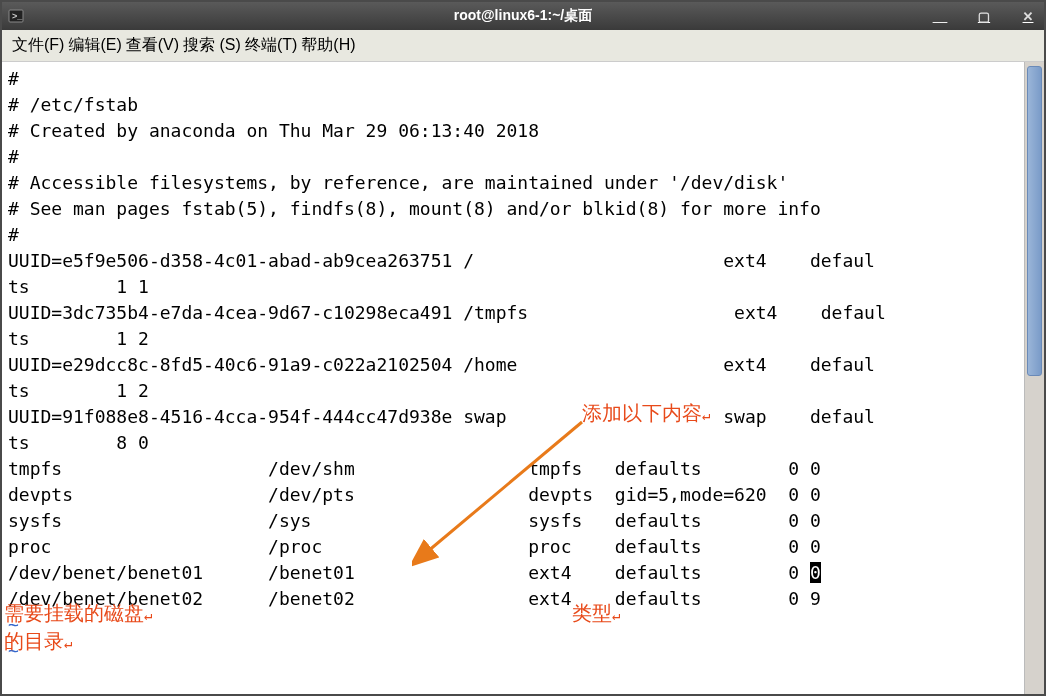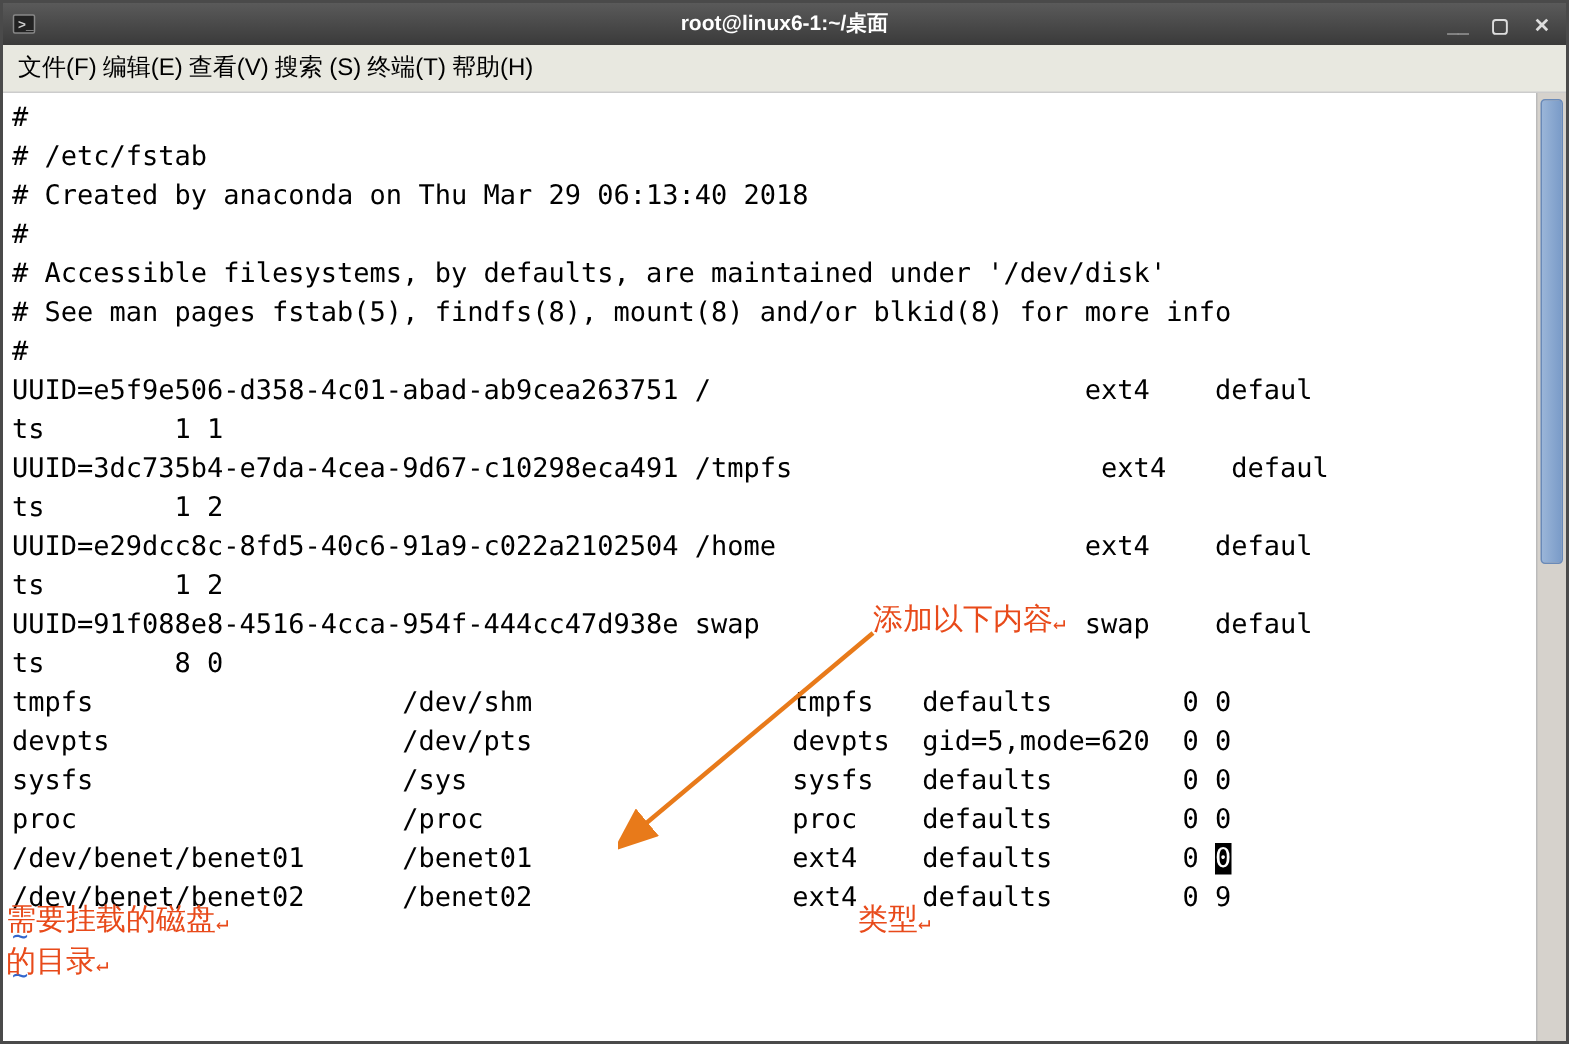--- a/index.html
+++ b/index.html
@@ -33,21 +33,22 @@
     }
     .titlebar-title {
       position: absolute;
       left: 50%;
       transform: translateX(-50%);
       font-weight: bold;
     }
     .titlebar-controls {
       margin-left: auto;
       display: flex;
-      gap: 8px;
+      gap: 24px;
+      text-decoration: underline;
     }
     .titlebar-btn {
       width: 20px;
       height: 16px;
       display: flex;
       align-items: center;
       justify-content: center;
       color: #ddd;
       cursor: pointer;
       font-size: 13px;
@@ -140,21 +141,21 @@
   <span class="menu-item">搜索 (S)</span>
   <span class="menu-item">终端(T)</span>
   <span class="menu-item">帮助(H)</span>
 </div>
 
 <div class="terminal-area">
   <div class="terminal-content"><span>#</span>
 <span># /etc/fstab</span>
 <span># Created by anaconda on Thu Mar 29 06:13:40 2018</span>
 <span>#</span>
-<span># Accessible filesystems, by defaults, are maintained under '/dev/disk'</span>
+<span># Accessible filesystems, by reference, are maintained under '/dev/disk'</span>
 <span># See man pages fstab(5), findfs(8), mount(8) and/or blkid(8) for more info</span>
 <span>#</span>
 <span>UUID=e5f9e506-d358-4c01-abad-ab9cea263751 /                       ext4    defaul</span>
 <span>ts        1 1</span>
 <span>UUID=3dc735b4-e7da-4cea-9d67-c10298eca491 /tmpfs                   ext4    defaul</span>
 <span>ts        1 2</span>
 <span>UUID=e29dcc8c-8fd5-40c6-91a9-c022a2102504 /home                   ext4    defaul</span>
 <span>ts        1 2</span>
 <span>UUID=91f088e8-4516-4cca-954f-444cc47d938e swap                    swap    defaul</span>
 <span>ts        8 0</span>

